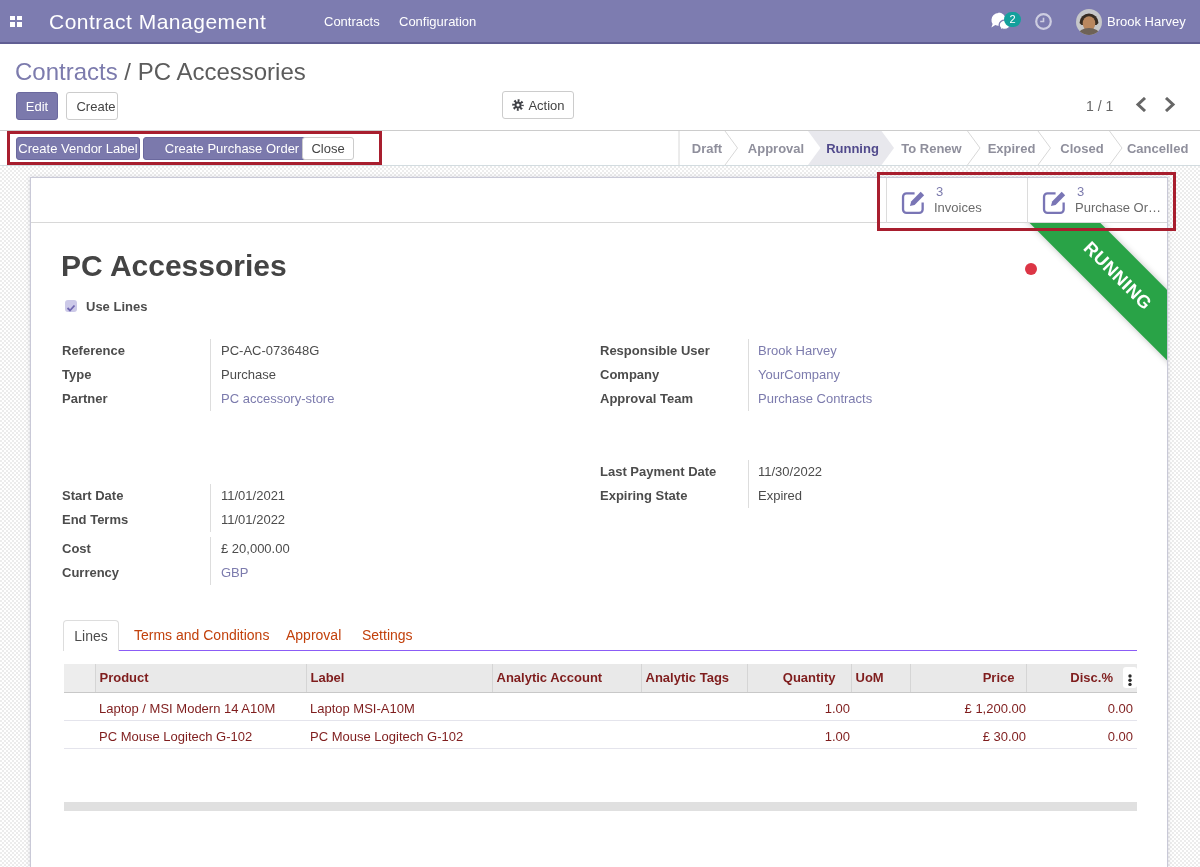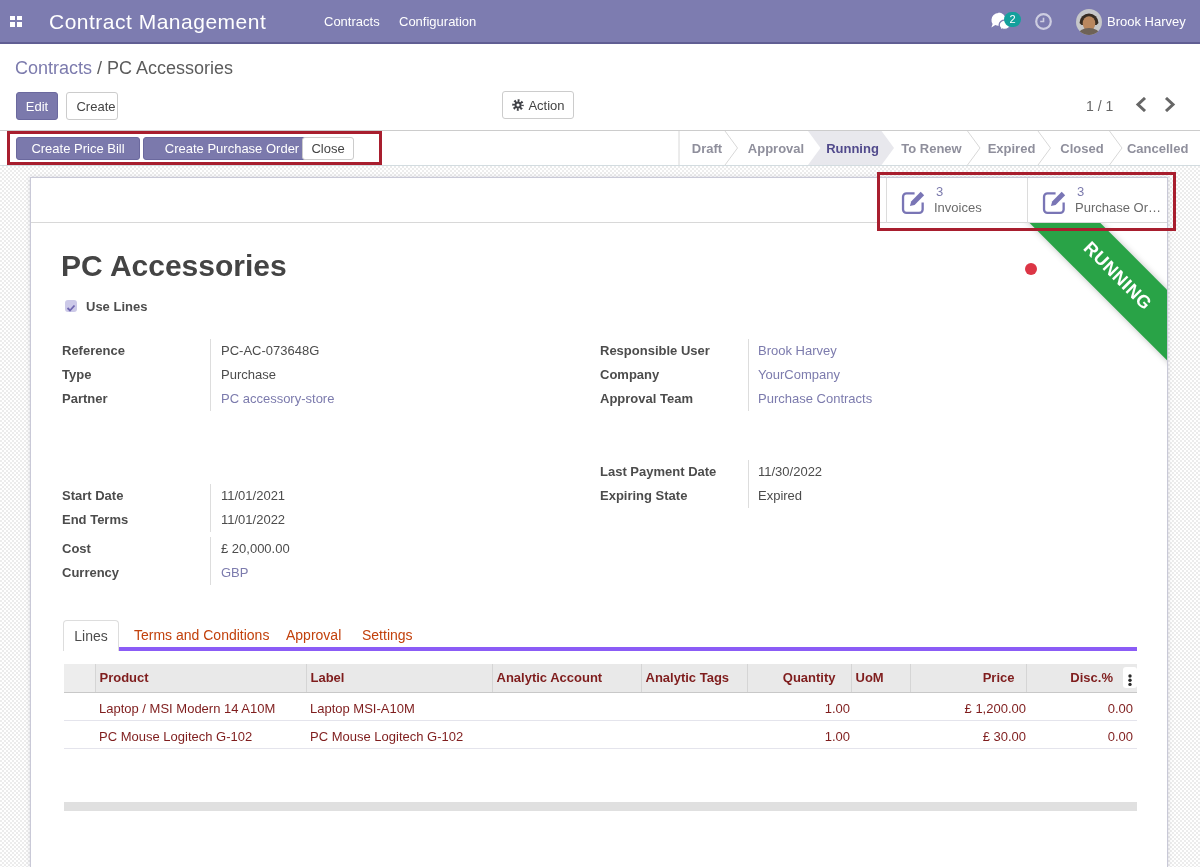--- a/index.html
+++ b/index.html
@@ -9,21 +9,21 @@
 
 
 .topbar { position:absolute; left:0; top:0; width:1200px; height:44px; background:#7d7cb0; border-bottom:2px solid #605e93; }
 .appsicon { position:absolute; left:10px; top:16px; width:12px; height:11px; }
 .appsicon div { position:absolute; background:#fff; }
 .brand { position:absolute; left:49px; top:0; line-height:44px; font-size:21px; letter-spacing:0.5px; color:#fff; }
 .topmenu { position:absolute; top:0; line-height:43px; font-size:13px; color:#fff; }
 .uname { position:absolute; top:0; line-height:43px; font-size:13px; color:#fff; }
 
 
-.breadcrumb { position:absolute; left:15px; top:58px; font-size:18px; color:#5c5c5c; }
+.breadcrumb { position:absolute; left:15px; top:58px; font-size:24px; color:#5c5c5c; }
 .breadcrumb a { color:#7c7bad; text-decoration:none; }
 .cp { position:absolute; left:0; top:84px; width:1200px; height:47px; border-bottom:1px solid #ccc; background:#fff; }
 .btn { display:inline-block; font-size:13px; line-height:1; border-radius:3px; text-align:center; }
 .btn-primary { background:#7b79ac; color:#fff; border:1px solid #6b699e; }
 .btn-default { background:#fff; color:#444; border:1px solid #ccc; }
 
 
 .statusrow { position:absolute; left:0; top:131px; width:1200px; height:35px; background:#fff; border-bottom:1px solid #d3dce0; }
 .redrect { position:absolute; border:3px solid #a81e2e; }
 
@@ -48,21 +48,21 @@
 .sheet h1 { position:absolute; left:30px; top:71px; font-size:30px; font-weight:bold; color:#444; }
 .lbl-b { font-weight:bold; color:#4c4c4c; }
 .grp { position:absolute; font-size:13px; }
 .grp .row { height:24px; line-height:24px; white-space:nowrap; }
 .grp .lab { position:absolute; left:0; font-weight:bold; }
 .grp .val { position:absolute; }
 .grp .sep { position:absolute; width:1px; background:#ddd; top:0; }
 a.lnk { color:#7c7bad; text-decoration:none; }
 
 
-.tabs { position:absolute; left:32px; top:442px; width:1074px; height:31px; border-bottom:4px solid #8b5cf6; font-size:14px; }
+.tabs { position:absolute; left:32px; top:442px; width:1074px; height:31px; border-bottom:1px solid #8b5cf6; font-size:14px; }
 .tab { position:absolute; top:0; height:31px; line-height:30px; color:#c2410c; }
 .tab.active { background:#fff; border:1px solid #ddd; border-bottom:none; border-radius:4px 4px 0 0; color:#4c4c4c; text-align:center; }
 
 
 table.list { position:absolute; left:33px; top:486px; width:1073px; border-collapse:collapse; font-size:13px; color:#7f1d1d; table-layout:fixed; }
 table.list th { background:#e9e9e9; font-weight:bold; text-align:left; height:28px; padding:0 0 0 4px; border-left:1px solid #d5d5d5; border-bottom:1px solid #c8c8c8; }
 table.list th:first-child { border-left:none; background:#ededed; }
 table.list td { height:28px; padding:5px 0 0 4px; border-bottom:1px solid #e4e4ec; }
 table.list .num { text-align:right; padding-right:4px; }
 table.list td.pr1 { padding-right:1px; }
@@ -121,21 +121,21 @@
       </svg>
     Action</div>
   <div class="abs" style="left:1086px;top:14px;font-size:14px;color:#666;">1 / 1</div>
   <svg class="abs" style="left:1135px;top:13px" width="44" height="15" viewBox="0 0 44 15">
     <path d="M10 1 L3 7.5 L10 14" fill="none" stroke="#666" stroke-width="3"></path>
     <path d="M31 1 L38 7.5 L31 14" fill="none" stroke="#666" stroke-width="3"></path>
   </svg>
 </div>
 
 <div class="statusrow">
-  <div class="btn btn-primary" style="position:absolute;left:16px;top:6px;width:124px;height:23px;line-height:22px;">Create Price Bill</div>
+  <div class="btn btn-primary" style="position:absolute;left:16px;top:6px;width:124px;height:23px;line-height:22px;">Create Vendor Label</div>
   <div class="btn btn-primary" style="position:absolute;left:143px;top:6px;width:178px;height:23px;line-height:22px;">Create Purchase Order</div>
   <div class="btn btn-default" style="position:absolute;left:302px;top:6px;width:52px;height:23px;line-height:22px;">Close</div>
   <svg class="abs" style="left:670px;top:0" width="530" height="34" viewBox="0 0 530 34">
     <g stroke="#d8d8d8" fill="none">
       <line x1="9" y1="0" x2="9" y2="34"></line>
       <path d="M55 0 L67.5 17 L55 34"></path>
       <path d="M297.5 0 L310 17 L297.5 34"></path>
       <path d="M368 0 L380.5 17 L368 34"></path>
       <path d="M439.5 0 L452 17 L439.5 34"></path>
     </g>

